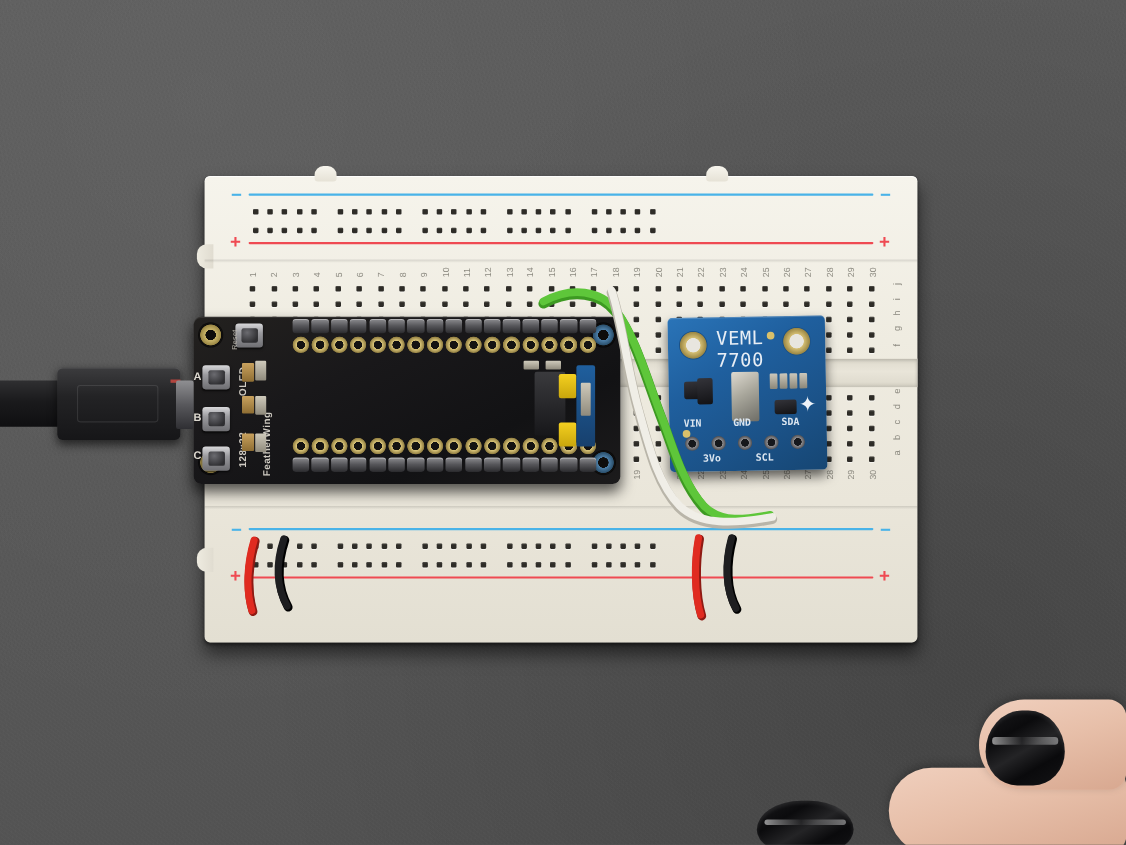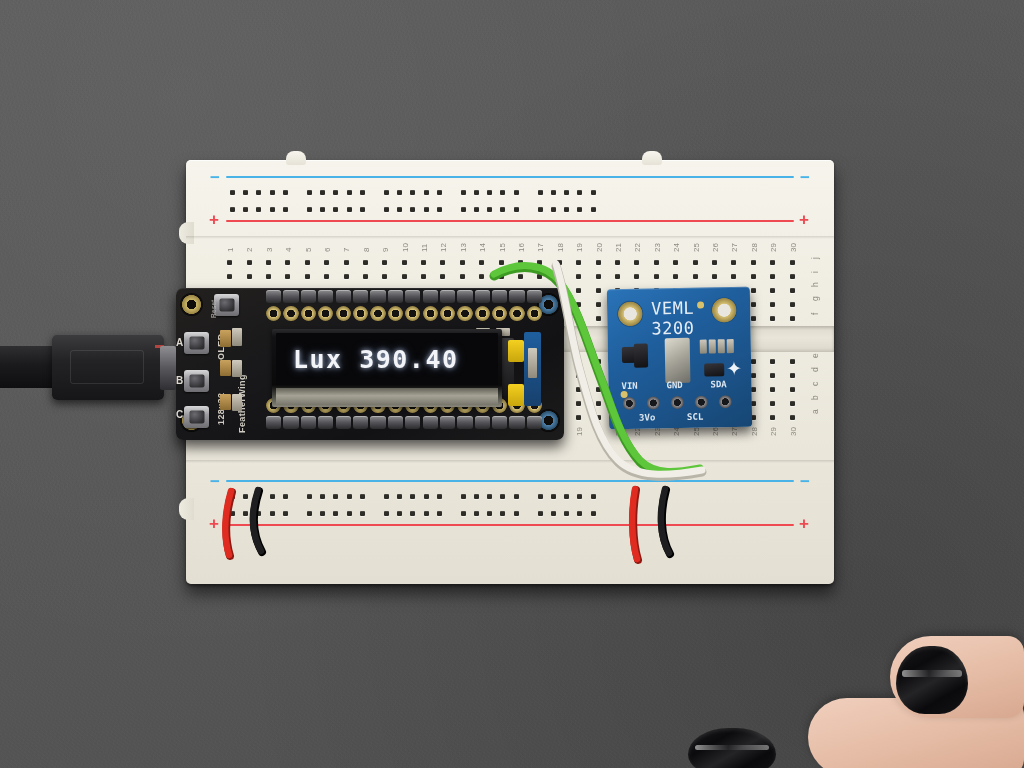--- a/index.html
+++ b/index.html
@@ -1623,21 +1623,21 @@
     </div>
   </div>
 
   <div id="veml">
     <div class="v-mount" style="left:10px;top:12px;"></div>
     <div class="v-mount" style="left:104px;top:10px;"></div>
     <div class="v-gold" style="left:90px;top:14px;"></div>
     <div class="v-gold" style="left:12px;top:102px;"></div>
 
     <div class="v-title" style="left:44px;top:10px;">VEML</div>
-    <div class="v-title" style="left:44px;top:30px;">3200</div>
+    <div class="v-title" style="left:44px;top:30px;">7700</div>
 
     <div class="v-ic" style="left:14px;top:58px;width:22px;height:16px;"></div>
     <div class="v-ic" style="left:26px;top:55px;width:14px;height:24px;"></div>
     <div class="v-sensor" style="left:57px;top:50px;width:25px;height:45px;"></div>
     <div class="v-res" style="left:92px;top:52px;width:7px;height:14px;"></div>
     <div class="v-res" style="left:101px;top:52px;width:7px;height:14px;"></div>
     <div class="v-res" style="left:110px;top:52px;width:7px;height:14px;"></div>
     <div class="v-res" style="left:119px;top:52px;width:7px;height:14px;"></div>
     <div class="v-ic" style="left:96px;top:76px;width:20px;height:13px;"></div>
     <div class="v-star" style="left:118px;top:72px;">✦</div>
@@ -1757,26 +1757,20 @@
 
     <div class="chip" style="left:310px;top:50px;width:28px;height:58px;"></div>
     <div class="ypad" style="left:332px;top:52px;"></div>
     <div class="ypad" style="left:332px;top:96px;"></div>
     <div class="bluestrip" style="left:348px;top:44px;width:17px;height:74px;"></div>
     <div class="smd" style="left:352px;top:60px;width:9px;height:30px;"></div>
     <div class="smd" style="left:300px;top:40px;width:14px;height:8px;"></div>
     <div class="smd" style="left:320px;top:40px;width:14px;height:8px;"></div>
   </div>
 
-  <div id="oled-panel">
-    <div id="oled-glass">
-      <div id="oled-text">Lux 390.40</div>
-    </div>
-    <div class="oled-ribbon"></div>
-  </div>
 
   <svg id="wires" viewBox="0 0 1024 768">
 
     <path d="M494 276 C 520 262, 546 266, 560 284 C 578 308, 588 346, 602 382 C 612 408, 620 440, 640 462 C 656 478, 678 474, 700 470" fill="none" stroke="#3d9a22" stroke-width="9" stroke-linecap="round"></path>
     <path d="M494 274 C 520 260, 546 264, 560 282 C 578 306, 588 344, 602 380 C 612 406, 620 438, 640 460 C 656 476, 678 472, 700 468" fill="none" stroke="#5ec63a" stroke-width="7" stroke-linecap="round"></path>
 
     <path d="M556 266 C 566 296, 570 336, 580 372 C 590 408, 598 442, 618 462 C 636 480, 668 478, 702 472" fill="none" stroke="#b9b5a9" stroke-width="9" stroke-linecap="round"></path>
     <path d="M556 264 C 566 294, 570 334, 580 370 C 590 406, 598 440, 618 460 C 636 478, 668 476, 702 470" fill="none" stroke="#f0eee7" stroke-width="7" stroke-linecap="round"></path>
 
     <path d="M232 492 C 226 512, 224 536, 230 556" fill="none" stroke="#8e1a13" stroke-width="8" stroke-linecap="round"></path>

